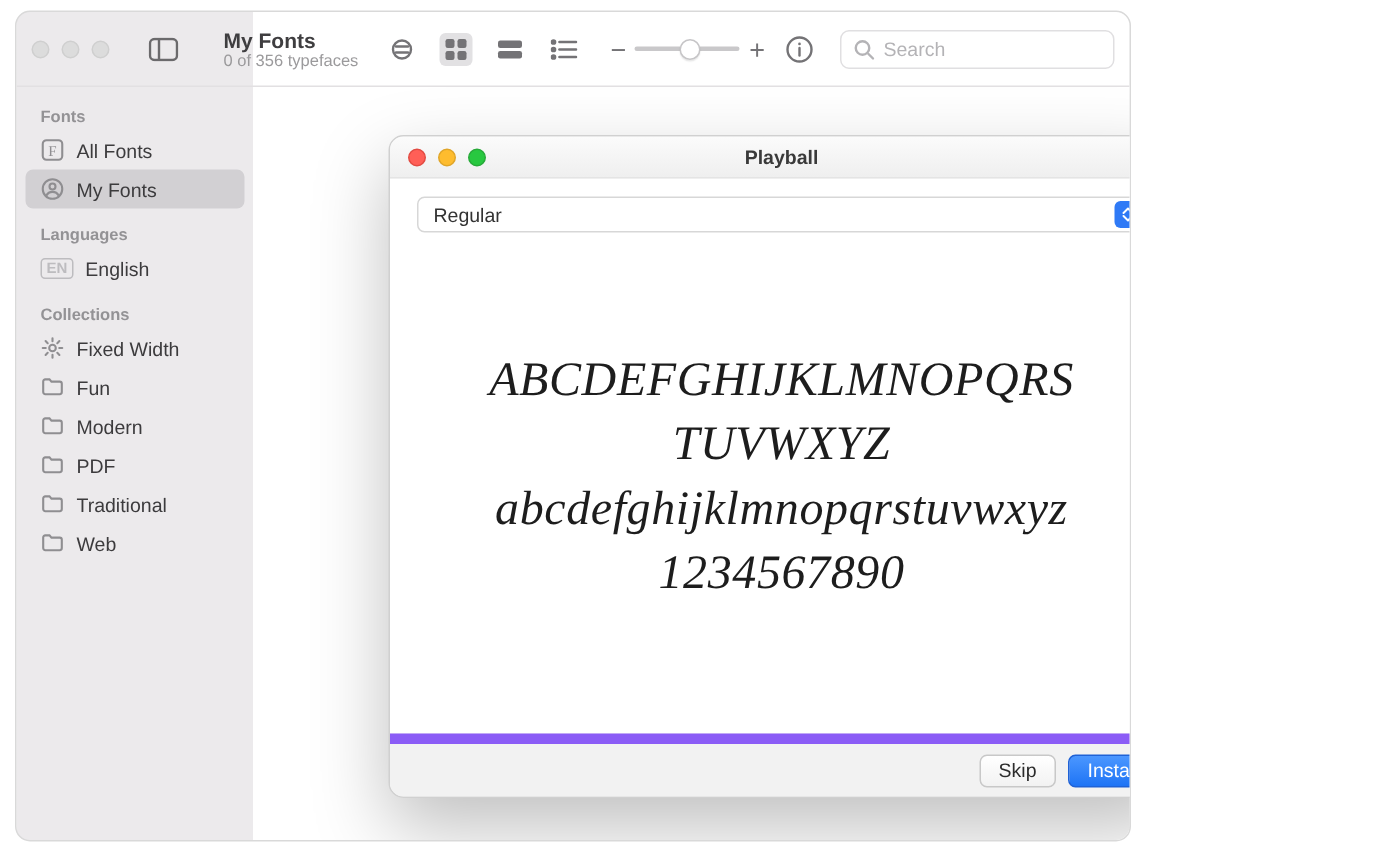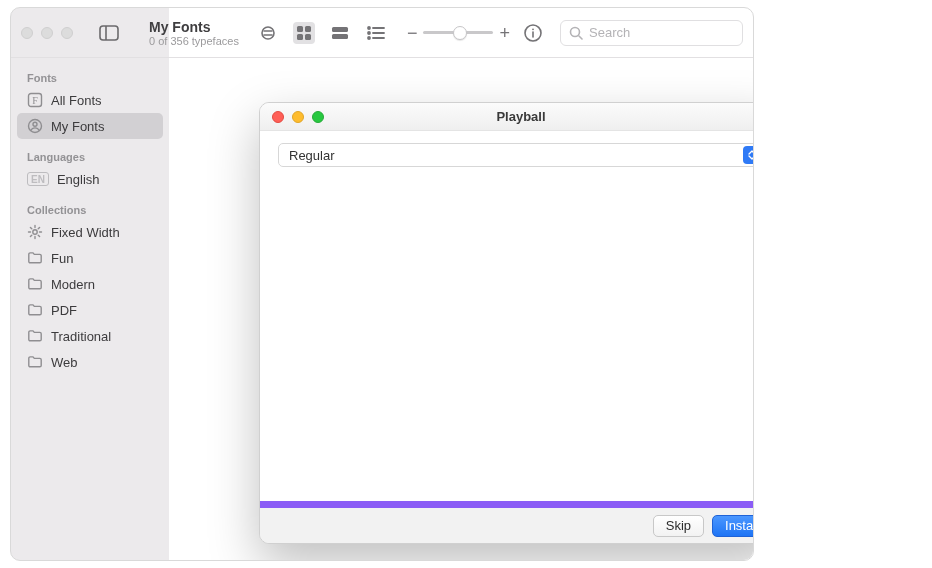--- a/index.html
+++ b/index.html
@@ -137,21 +137,21 @@
   .main {
     flex: 1;
     position: relative;
     background: #fff;
   }
 
   
   .modal {
     position: absolute;
     left: 248px;
-    top: 94px;
+    top: 82px;
     width: 524px;
     height: 442px;
     background: #f6f6f6;
     border: 1px solid #d0d0d0;
     border-radius: 10px;
     box-shadow: 0 20px 50px rgba(0,0,0,0.25);
     display: flex;
     flex-direction: column;
     overflow: hidden;
   }
@@ -409,19 +409,25 @@
         <span>Regular</span>
         <span class="select-chevrons">
           <svg width="8" height="5" viewBox="0 0 8 5">
               <path d="M1 4 L4 1 L7 4" stroke="#fff" stroke-width="1.3" fill="none" stroke-linecap="round" stroke-linejoin="round"></path>
             </svg>
           <svg width="8" height="5" viewBox="0 0 8 5">
               <path d="M1 1 L4 4 L7 1" stroke="#fff" stroke-width="1.3" fill="none" stroke-linecap="round" stroke-linejoin="round"></path>
             </svg>
         </span>
       </div>
+      <div class="preview">
+        <div>ABCDEFGHIJKLMNOPQRS</div>
+        <div>TUVWXYZ</div>
+        <div>abcdefghijklmnopqrstuvwxyz</div>
+        <div>1234567890</div>
+      </div>
     </div>
     <div class="modal-footer">
       <button class="mac-btn">Skip</button>
       <button class="mac-btn primary">Install</button>
     </div>
   </div>
 </div>
 
 </body></html>

